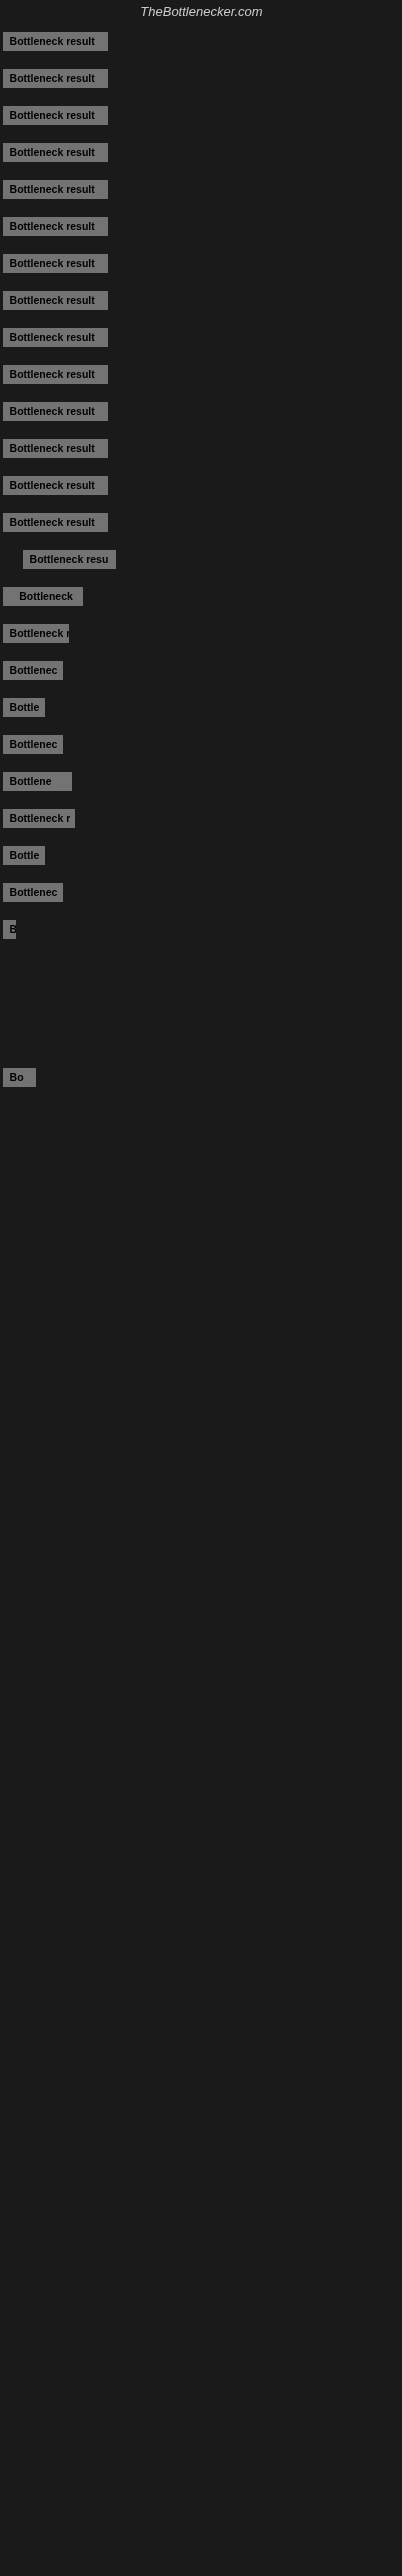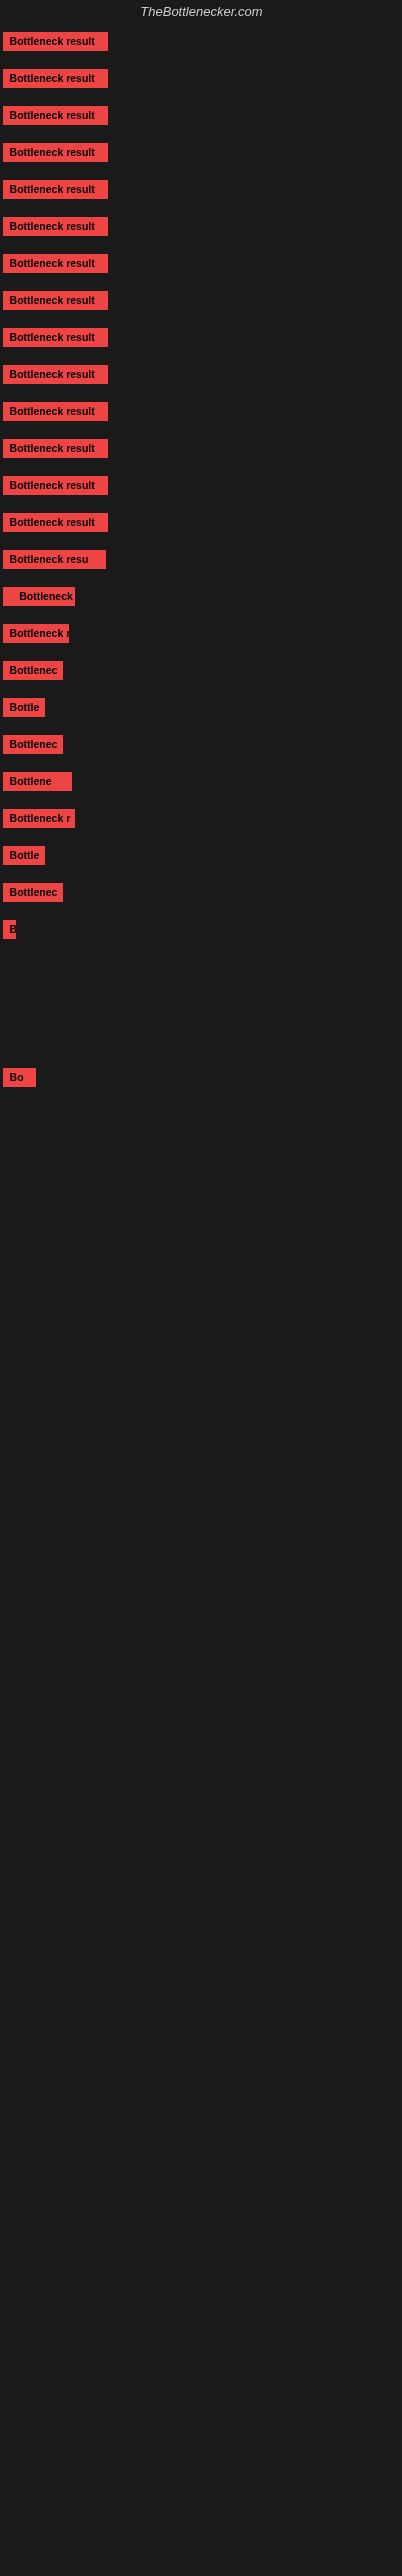--- a/index.html
+++ b/index.html
@@ -18,21 +18,21 @@
 
     .site-title {
       text-align: center;
       color: #cccccc;
       font-size: 13px;
       padding: 6.4px 0;
       font-weight: normal;
     }
 
     .bottleneck-bar {
-      background-color: #ef4444;
+      background-color: #737373;
       color: #000;
       font-size: 10.5px;
       font-weight: bold;
       padding: 3.2px 6.4px;
       display: inline-block;
       white-space: nowrap;
       overflow: hidden;
     }
 
     .bar-row {
@@ -86,24 +86,24 @@
     <div class="bar-row">
       <div class="bottleneck-bar" style="width: 105px;">Bottleneck result</div>
     </div>
     <div class="bar-row">
       <div class="bottleneck-bar" style="width: 105px;">Bottleneck result</div>
     </div>
     <div class="bar-row">
       <div class="bottleneck-bar" style="width: 105px;">Bottleneck result</div>
     </div>
     <div class="bar-row">
-      <div class="bottleneck-bar" style="width: 103px;">Bottleneck resu</div>
+      <div class="bottleneck-bar" style="width: 93px; margin-left: 20px;">Bottleneck resu</div>
     </div>
     <div class="bar-row">
-      <div class="bottleneck-bar" style="width: 72px; padding-left: 16px;">Bottleneck</div>
+      <div class="bottleneck-bar" style="width: 80px; padding-left: 16px;">Bottleneck</div>
     </div>
     <div class="bar-row">
       <div class="bottleneck-bar" style="width: 66px;">Bottleneck res</div>
     </div>
     <div class="bar-row">
       <div class="bottleneck-bar" style="width: 60px;">Bottlenec</div>
     </div>
     <div class="bar-row">
       <div class="bottleneck-bar" style="width: 42px;">Bottle</div>
     </div>

